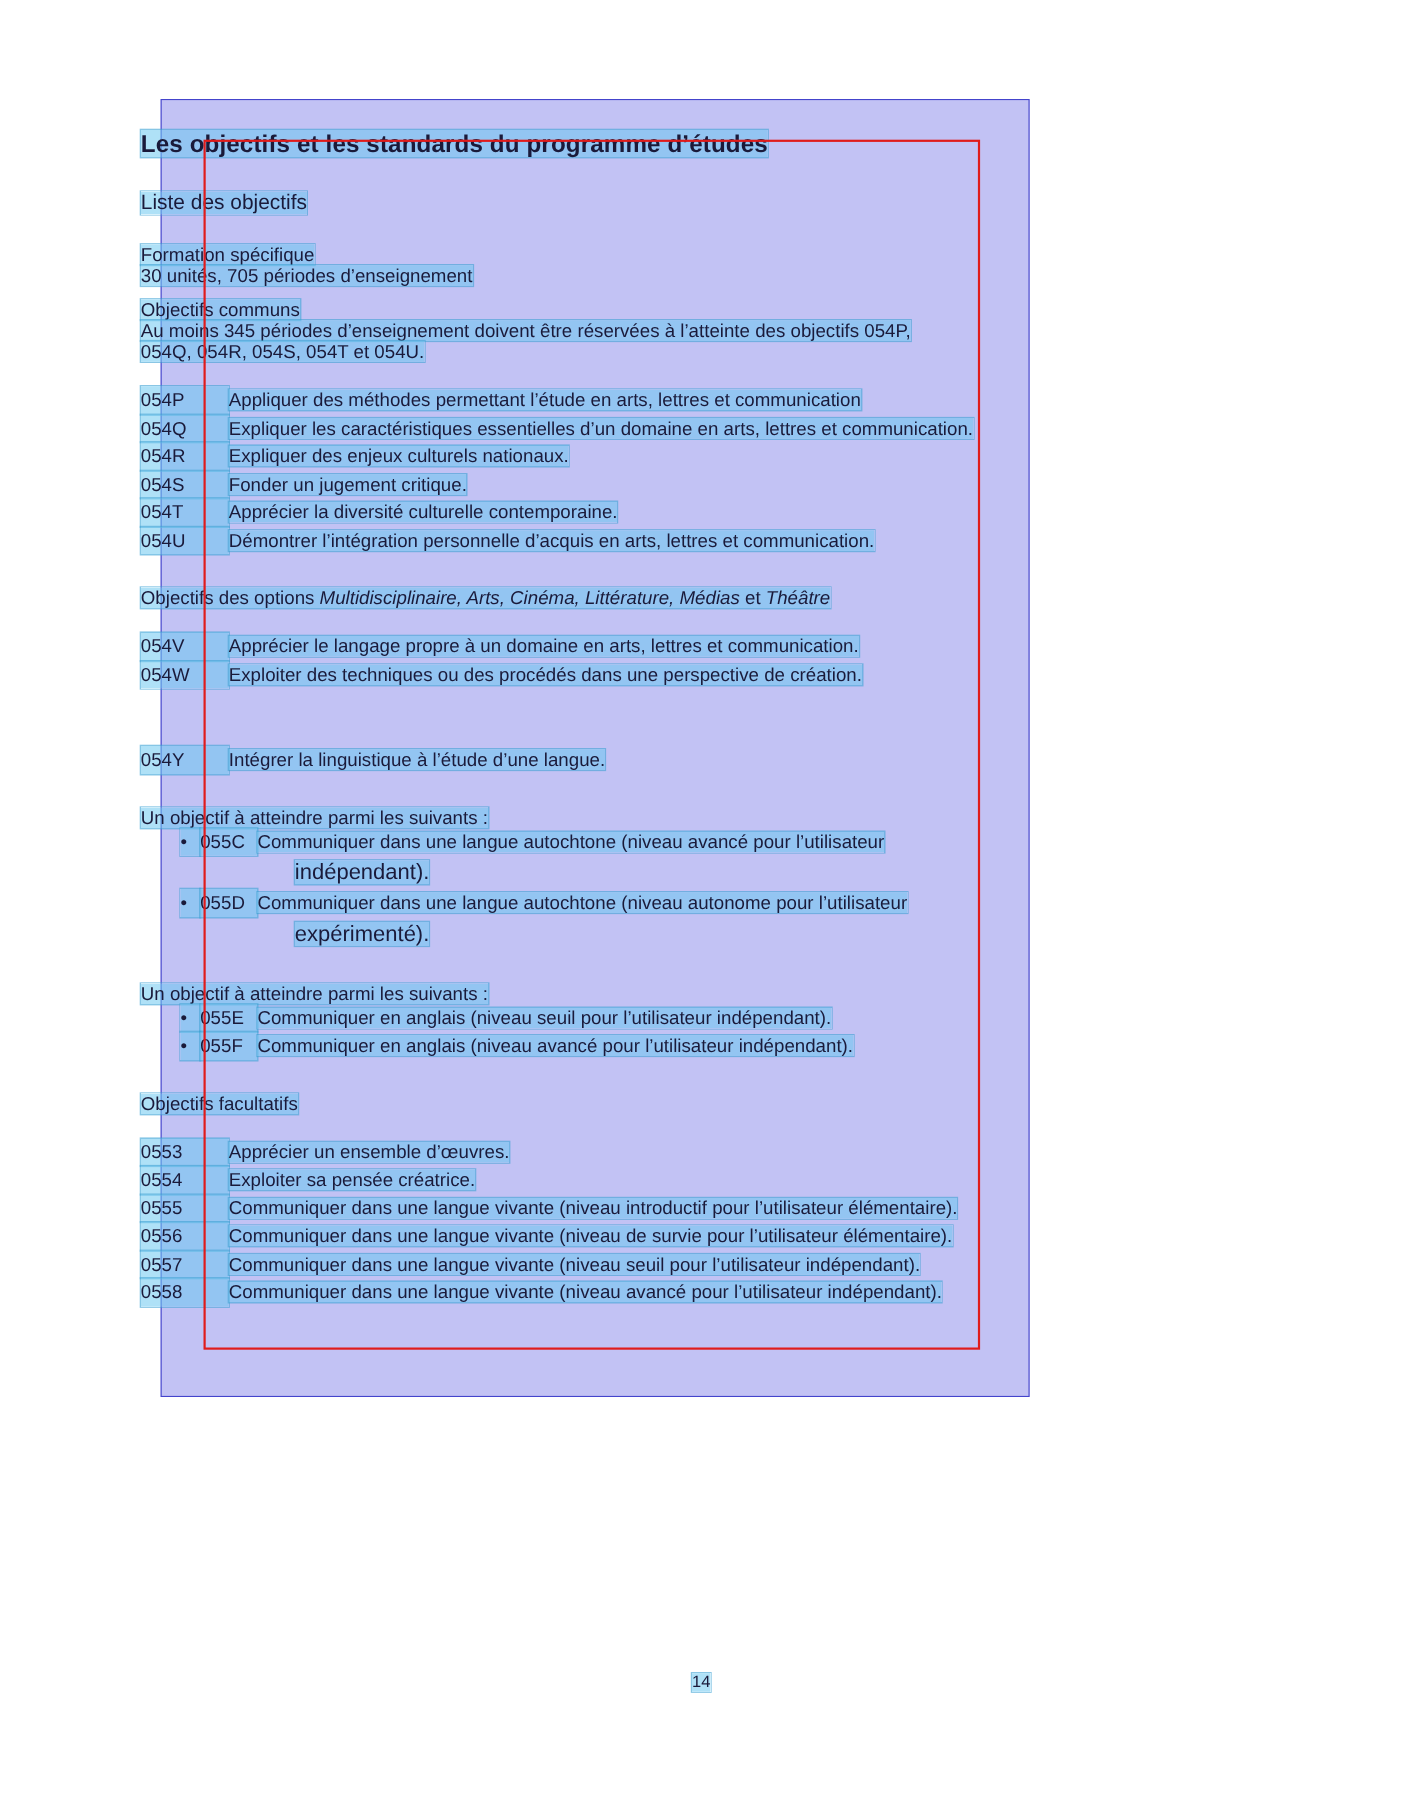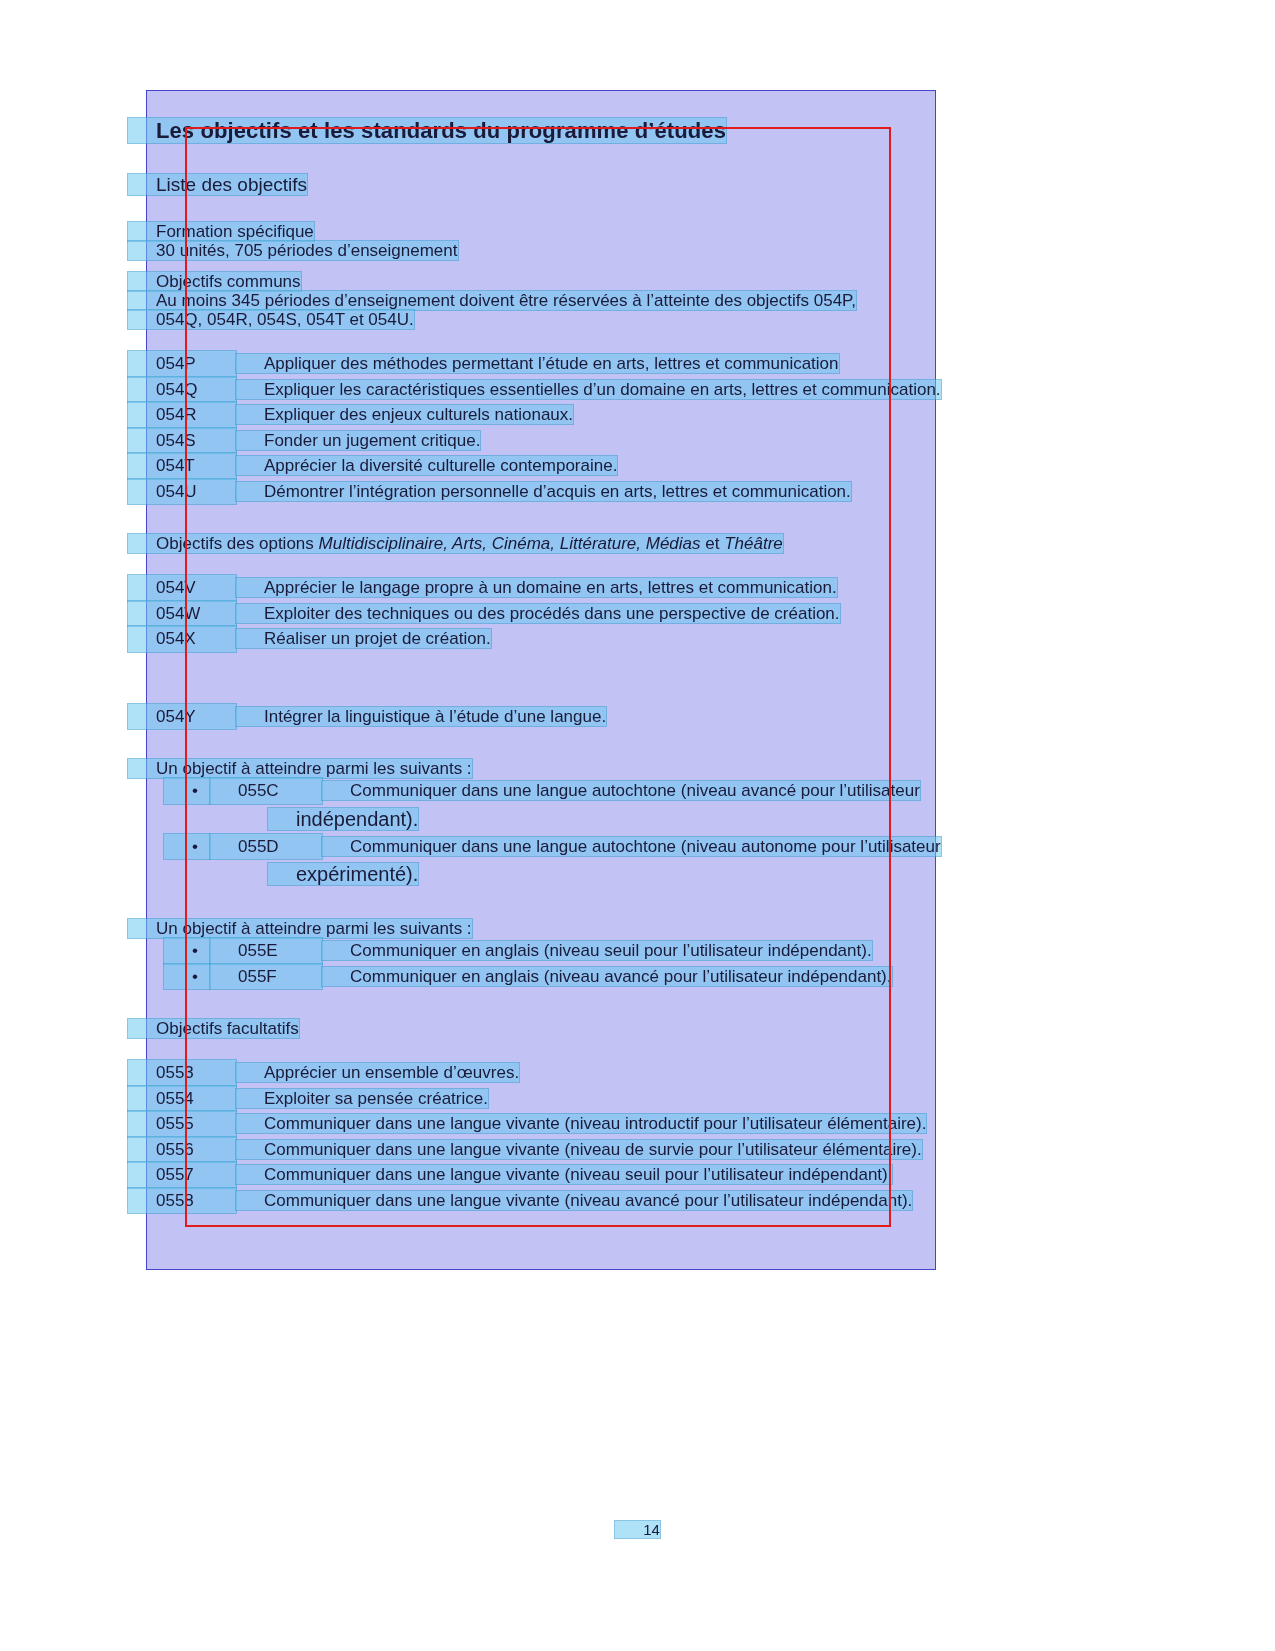--- a/index.html
+++ b/index.html
@@ -46,21 +46,20 @@
     top: 118px;
     width: 950px;
     z-index: 20;
   }
 
   
   .hl {
     display: inline;
     background: rgba(110, 200, 240, 0.55);
     box-shadow: 0 0 0 1px rgba(60, 160, 210, 0.6);
-    padding-left: 28px;
   }
 
   .line {
     line-height: 1.12;
     margin: 0;
     white-space: nowrap;
   }
 
   h1.doc-title {
     font-size: 22px;
@@ -104,21 +103,21 @@
     margin: 0;
     padding-left: 36px;
     white-space: nowrap;
   }
   .bullet-dot {
     display: inline-block;
     width: 18px;
   }
   .bullet-code {
     display: inline-block;
-    width: 84px;
+    width: 52px;
   }
   .bullet-cont {
     font-size: 20px;
     line-height: 1.5;
     margin: 0;
     padding-left: 140px;
     white-space: nowrap;
   }
 
   .page-number {
@@ -161,21 +160,20 @@
   <p class="obj-row"><span class="hl obj-code">054U</span><span class="hl">Démontrer l’intégration personnelle d’acquis en arts, lettres et communication.</span></p>
 
   <div class="gap-lg"></div>
 
   <p class="line section-head"><span class="hl"><span>Objectifs des options </span><span class="italic">Multidisciplinaire, Arts, Cinéma, Littérature, Médias</span><span> et </span><span class="italic">Théâtre</span></span></p>
 
   <div class="gap-md"></div>
 
   <p class="obj-row"><span class="hl obj-code">054V</span><span class="hl">Apprécier le langage propre à un domaine en arts, lettres et communication.</span></p>
   <p class="obj-row"><span class="hl obj-code">054W</span><span class="hl">Exploiter des techniques ou des procédés dans une perspective de création.</span></p>
-  <p class="obj-row"><span class="hl obj-code">054X</span><span class="hl">Réaliser un projet de création.</span></p>
 
   <div class="gap-lg"></div>
 
 
   <div class="gap-md"></div>
 
   <p class="obj-row"><span class="hl obj-code">054Y</span><span class="hl">Intégrer la linguistique à l’étude d’une langue.</span></p>
 
   <div class="gap-lg"></div>
 

